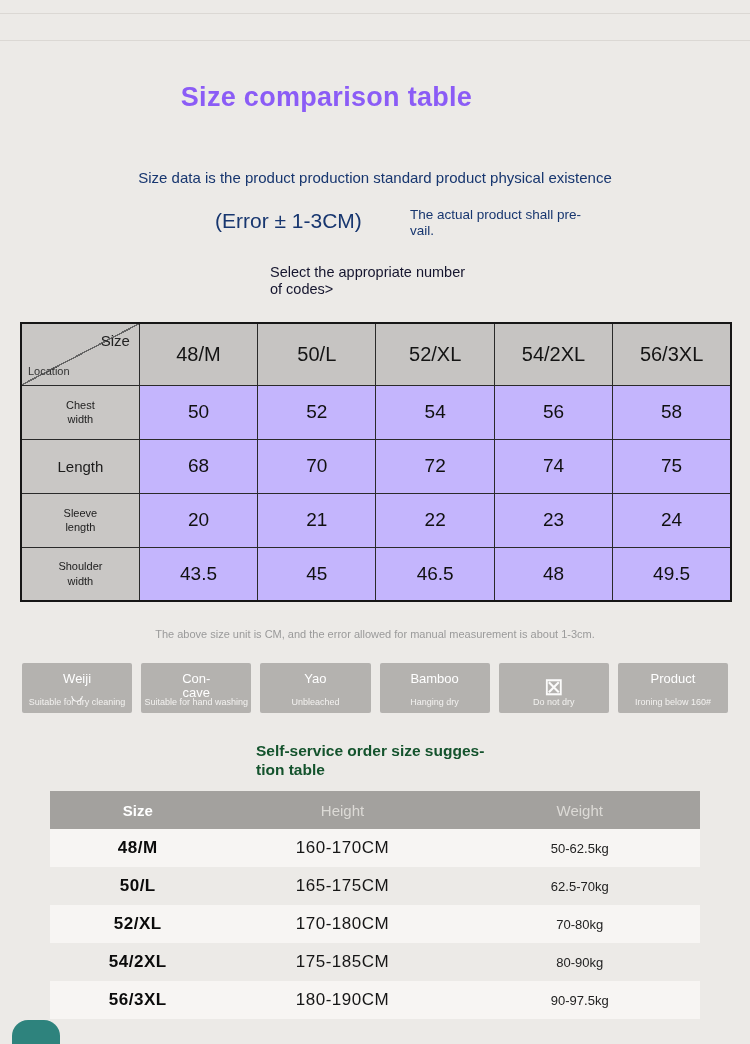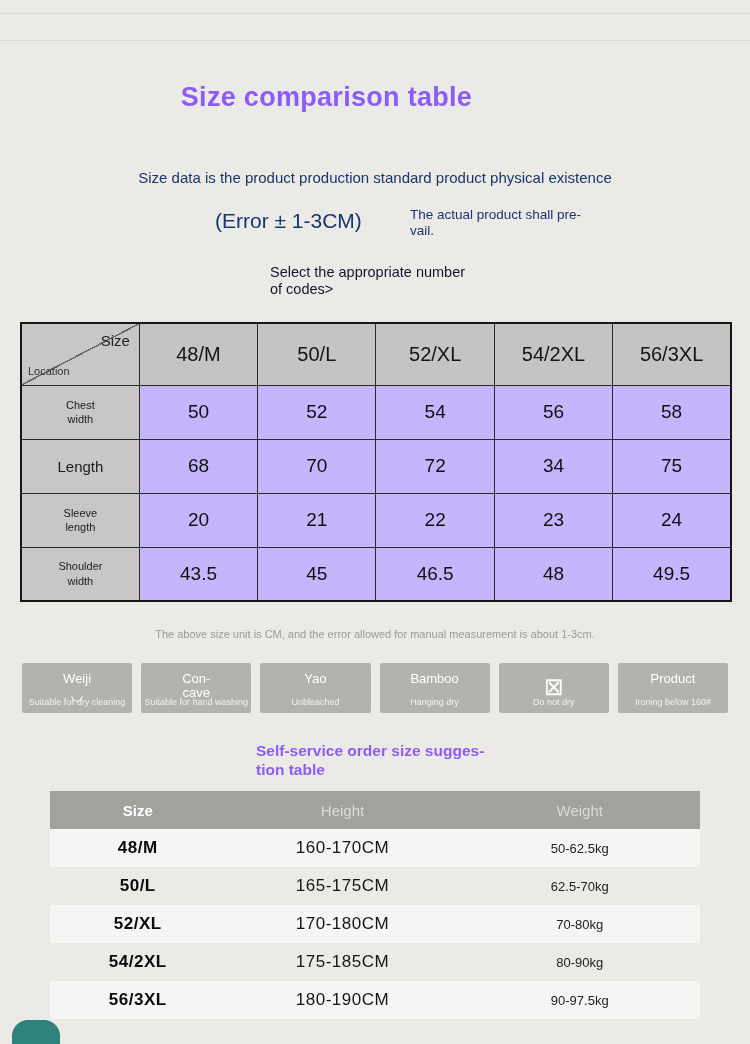--- a/index.html
+++ b/index.html
@@ -76,21 +76,21 @@
     position:relative;color:#fff;text-align:center;
   }
   .care-title{margin-top:9px;font-size:13px;line-height:1.1;white-space:pre-line;}
   .care-icon{font-size:15px;line-height:1;margin-top:1px;opacity:.95;}
   .care-box.icon-only .care-icon{font-size:24px;margin-top:12px;}
   .care-sub{position:absolute;bottom:6px;left:0;width:100%;font-size:9px;color:#f3f2f0;}
 
   
   .sugg-title{
     position:absolute;top:742px;left:256px;width:250px;
-    font-size:15.5px;font-weight:700;color:#8b5cf6;line-height:1.2;
+    font-size:15.5px;font-weight:700;color:#14532d;line-height:1.2;
   }
   .sugg-table{
     position:absolute;top:791px;left:50px;width:650px;
     border-collapse:collapse;
   }
   .sugg-table th{
     height:36px;background:#A3A19E;font-weight:400;
     font-size:15px;color:#dcdad6;text-align:center;
   }
   .sugg-table th.first{color:#ffffff;font-weight:700;}
@@ -138,21 +138,21 @@
           <td class="value-cell">52</td>
           <td class="value-cell">54</td>
           <td class="value-cell">56</td>
           <td class="value-cell">58</td>
         </tr>
         <tr class="size-data-row">
           <td class="row-label">Length</td>
           <td class="value-cell">68</td>
           <td class="value-cell">70</td>
           <td class="value-cell">72</td>
-          <td class="value-cell">34</td>
+          <td class="value-cell">74</td>
           <td class="value-cell">75</td>
         </tr>
         <tr class="size-data-row">
           <td class="row-label small">Sleeve
 length</td>
           <td class="value-cell">20</td>
           <td class="value-cell">21</td>
           <td class="value-cell">22</td>
           <td class="value-cell">23</td>
           <td class="value-cell">24</td>

